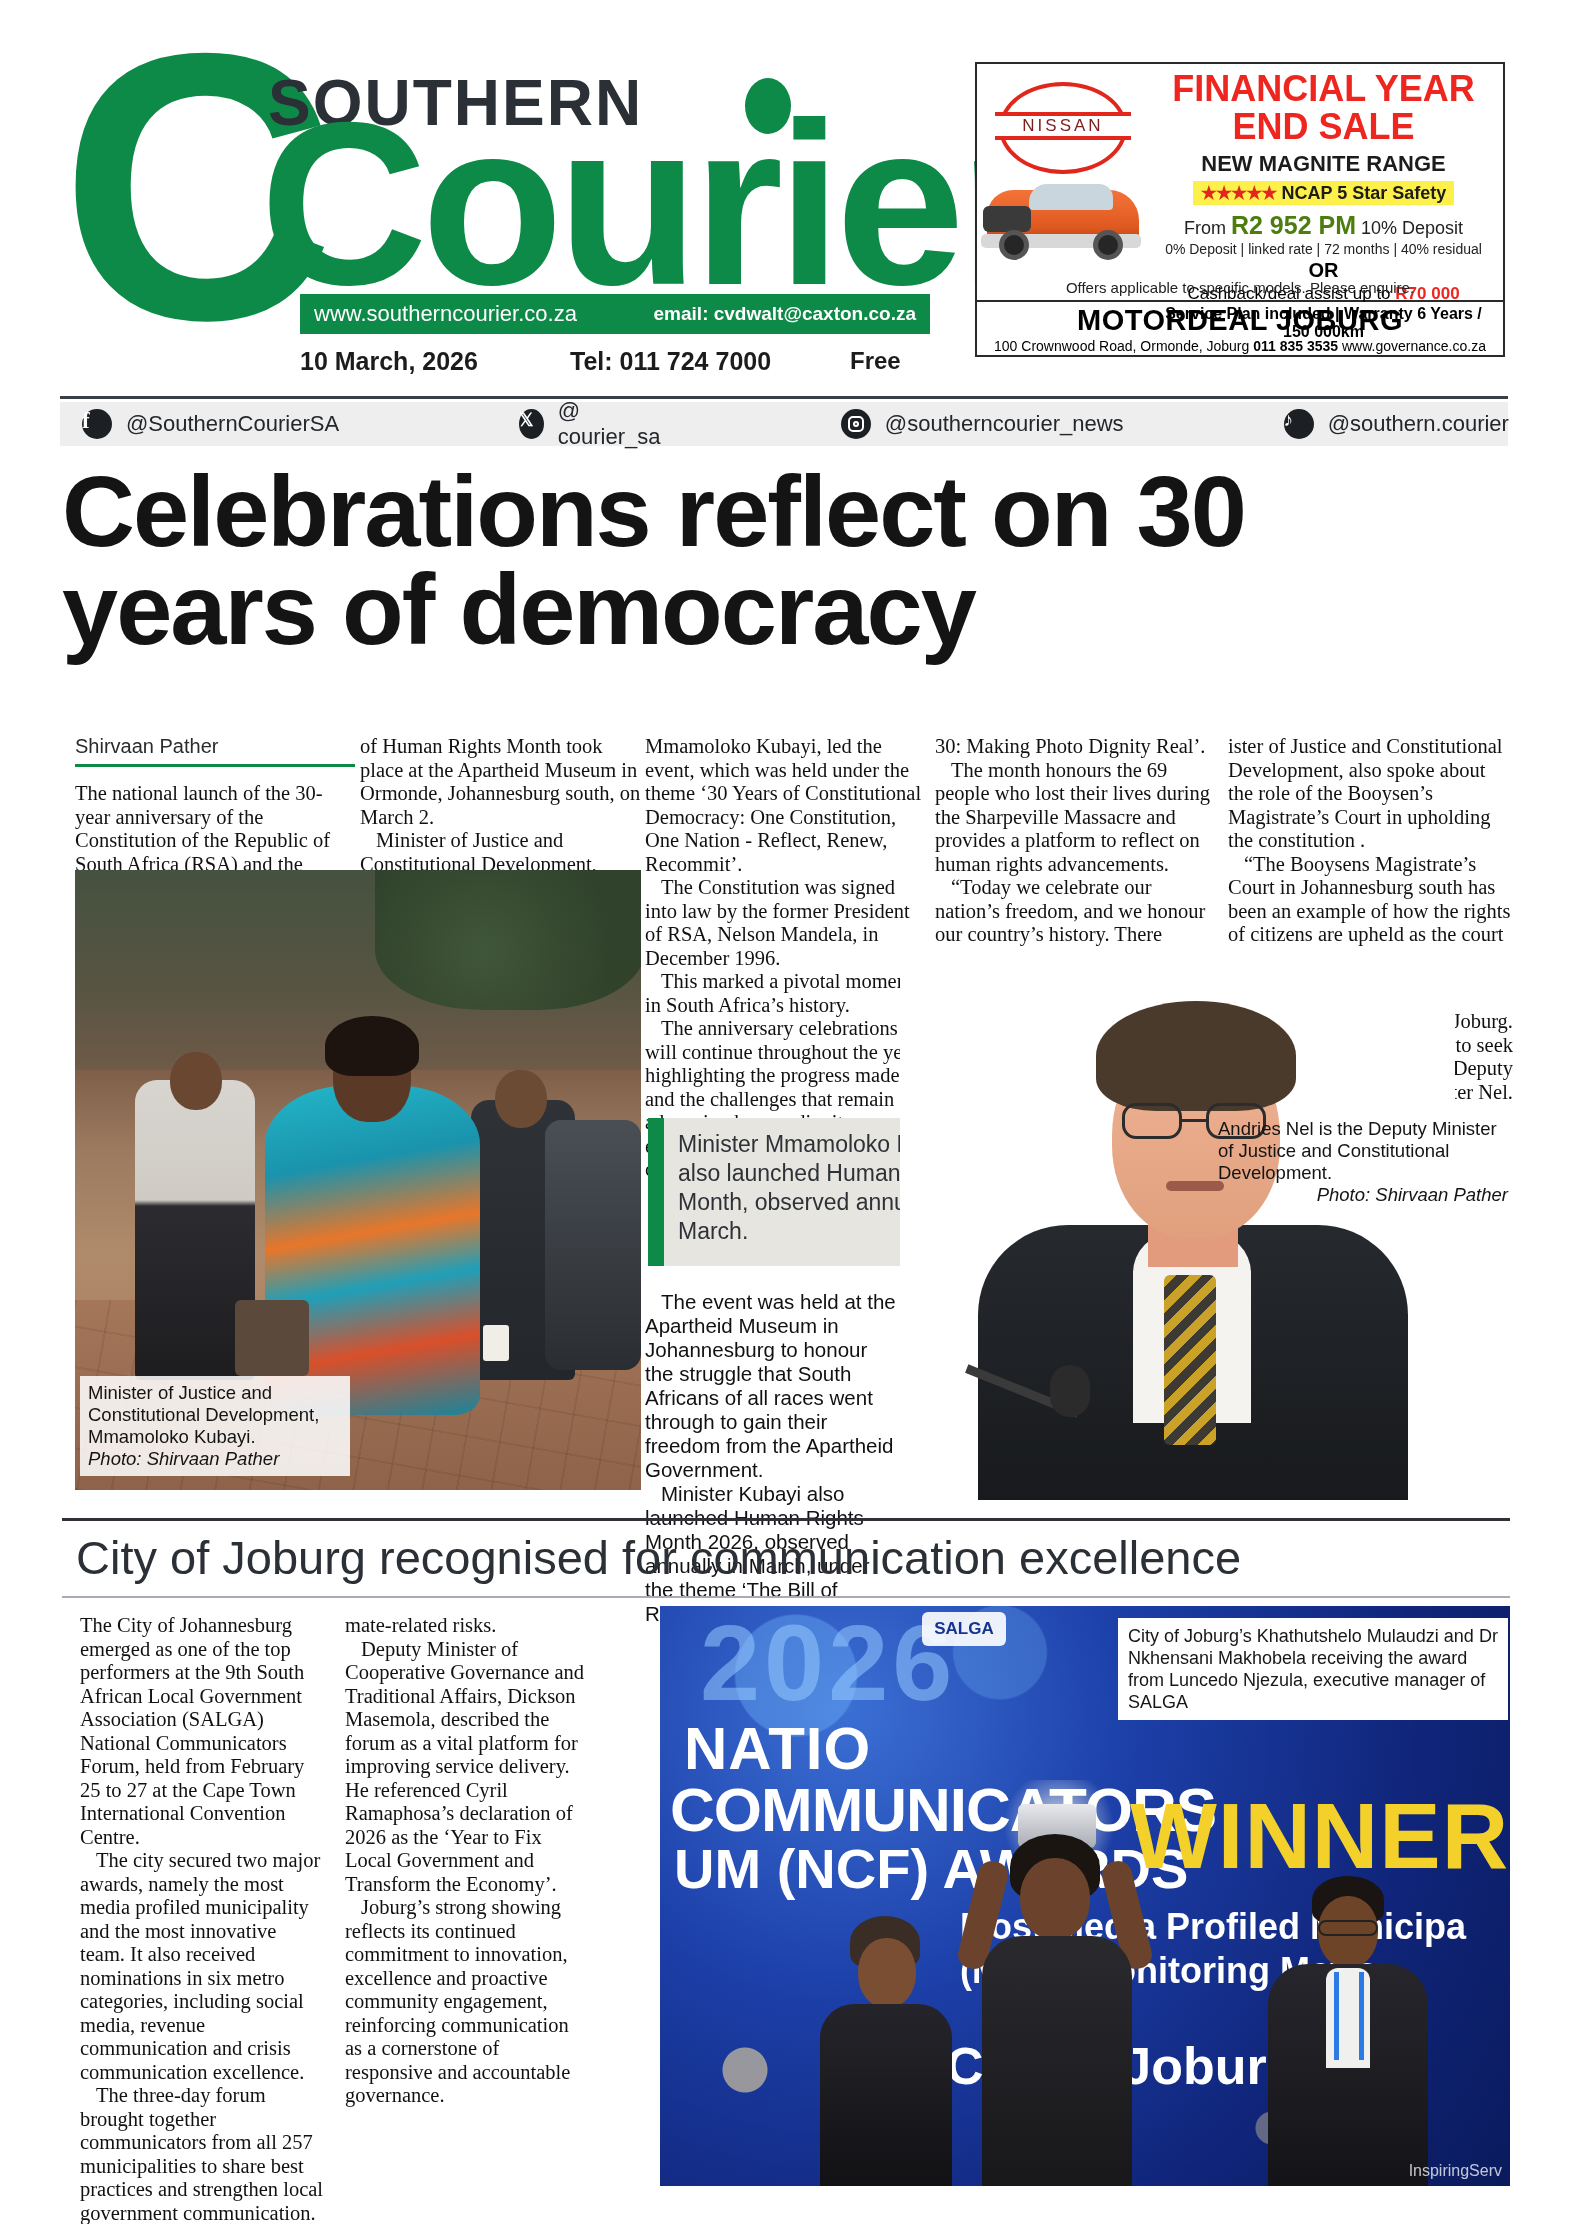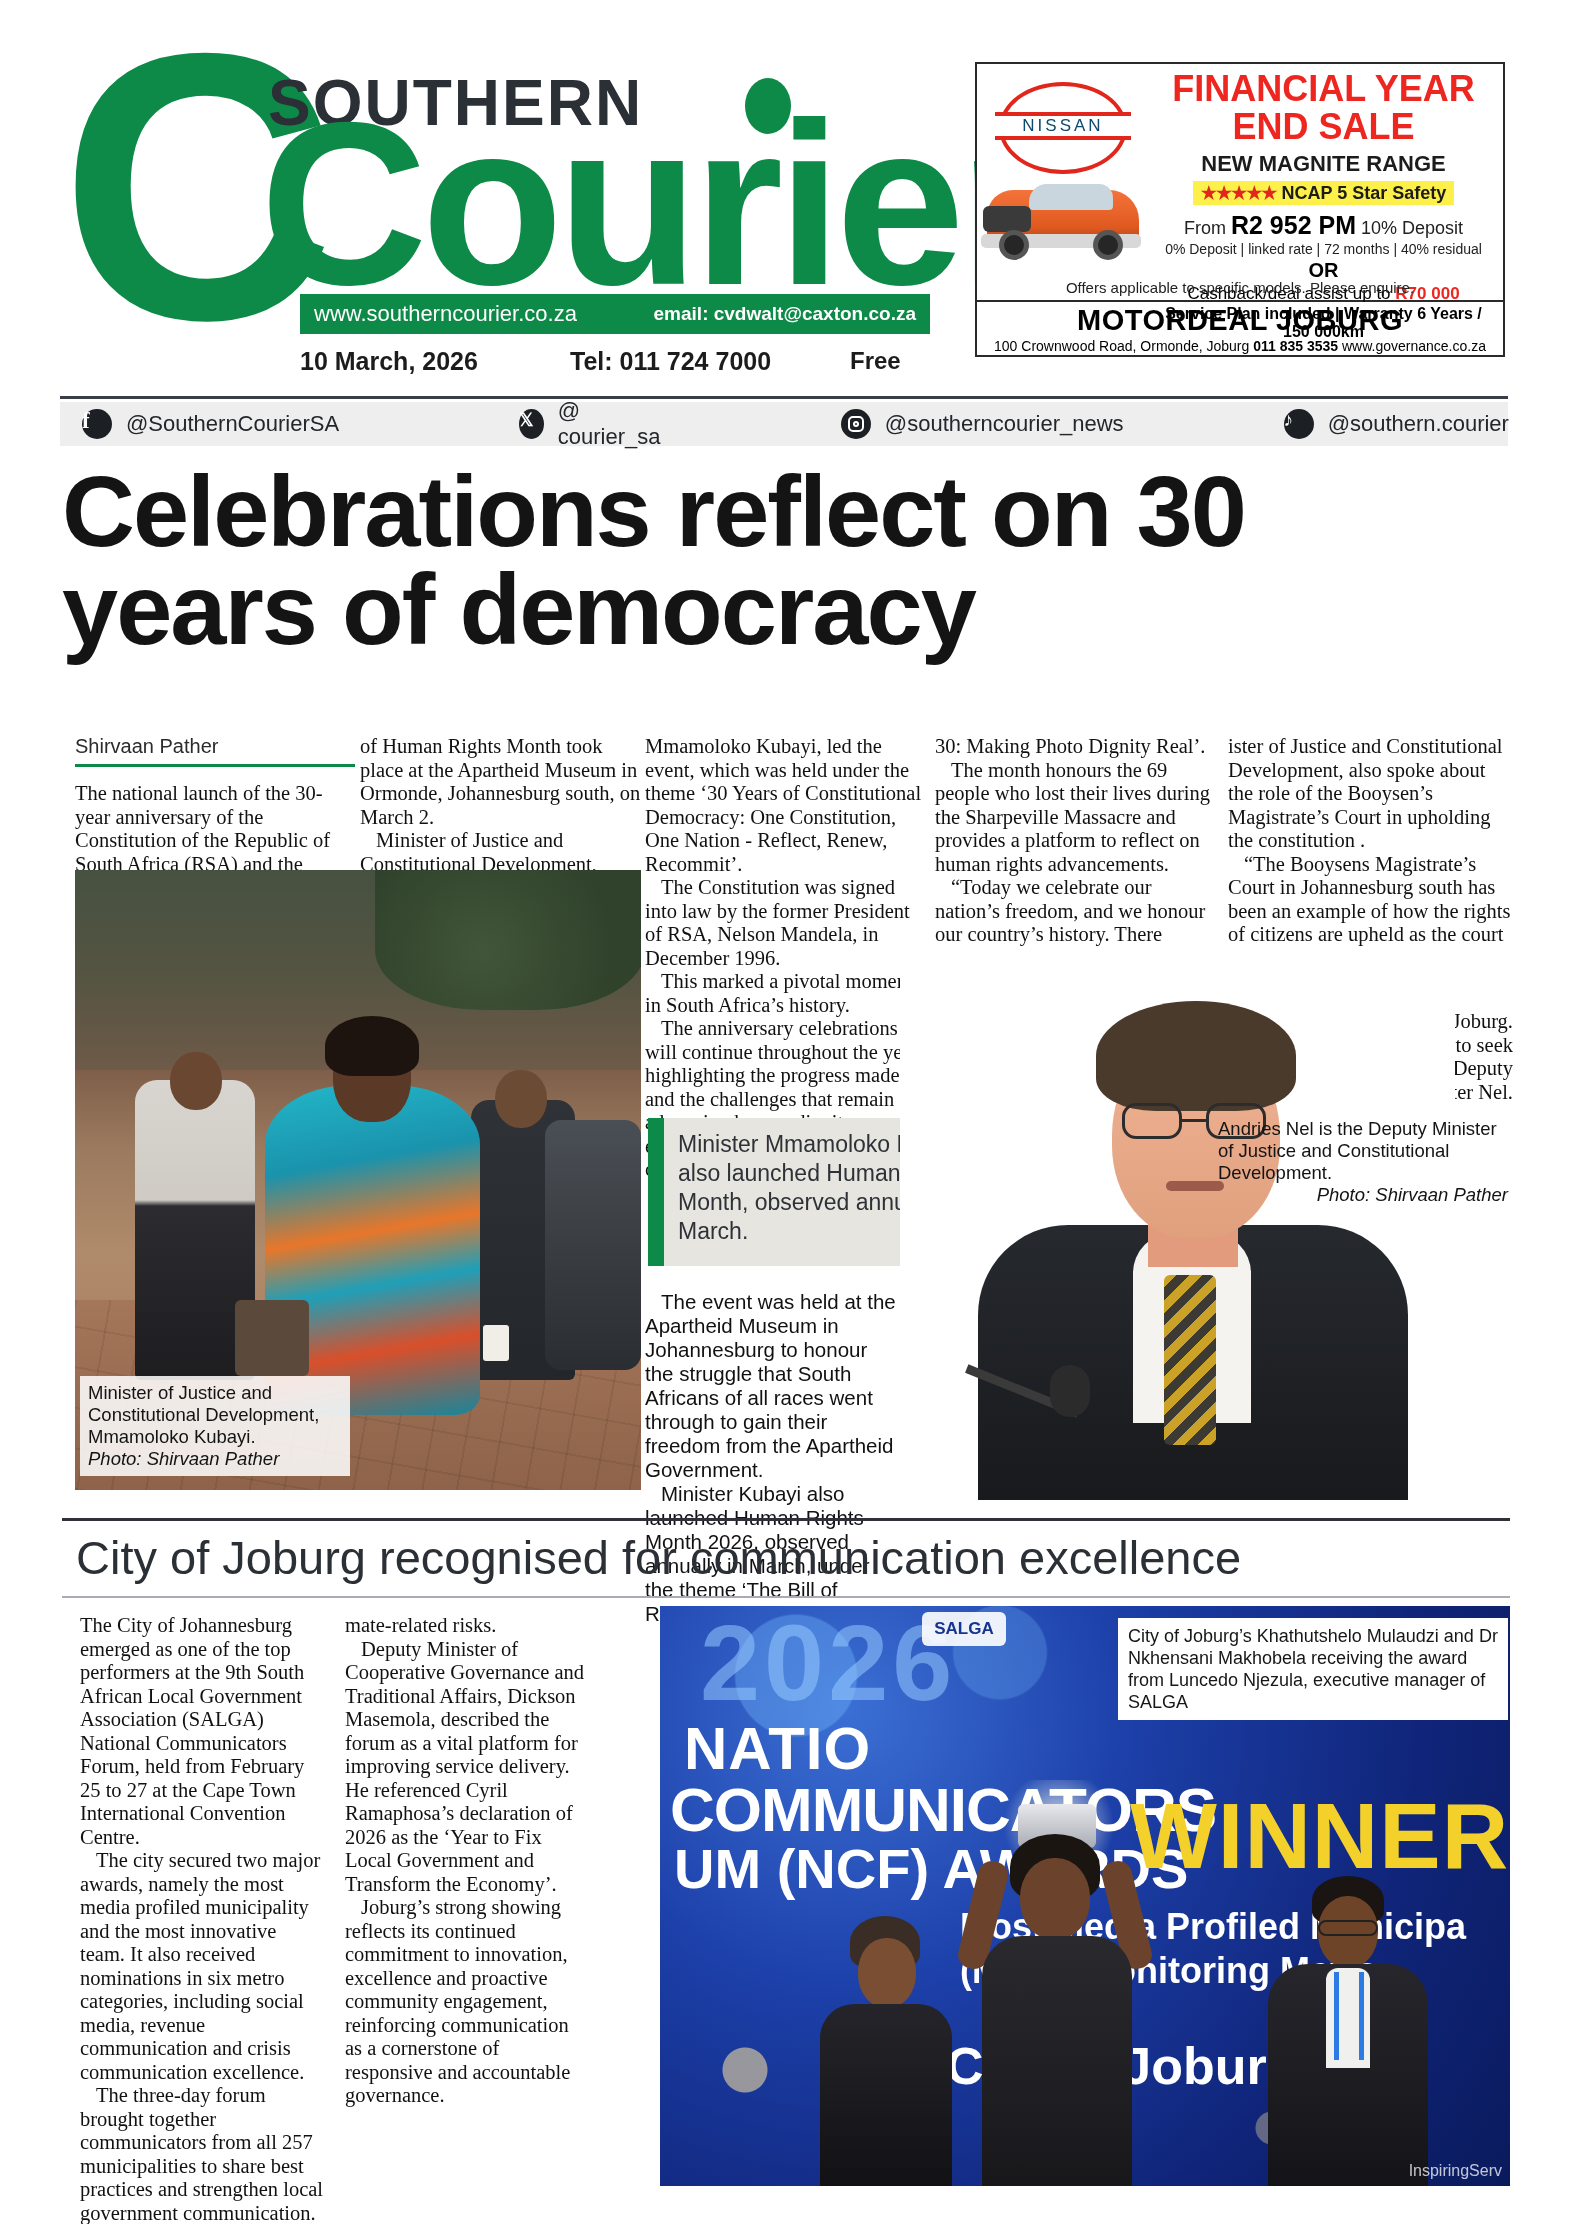--- a/index.html
+++ b/index.html
@@ -72,21 +72,21 @@
     position:absolute; left:0; top:0; width:128px; height:92px;
     border:4px solid #e1261c; border-radius:50%;
   }
   .nissan-logo .band {
     position:absolute; left:-4px; top:30px; width:136px; height:28px;
     background:#fff; border-top:4px solid #e1261c; border-bottom:4px solid #e1261c;
     display:flex; align-items:center; justify-content:center;
   }
   .nissan-logo .band span {
     font-family:"Liberation Sans", sans-serif; font-size:17px;
-    letter-spacing:3px; color:#0c4a6e;
+    letter-spacing:3px; color:#7f1d1d;
   }
   .car {
     position:absolute; left:4px; top:112px; width:166px; height:92px;
   }
   .car .body {
     position:absolute; left:6px; top:14px; width:152px; height:52px;
     background:linear-gradient(180deg,#f4733a 0%, #e05a20 70%, #b8461a 100%);
     border-radius:26px 30px 8px 8px;
   }
   .car .glass {
@@ -108,21 +108,21 @@
   .car .w1 { left:18px; } .car .w2 { left:112px; }
 
   .ad-right { flex:1; padding:6px 8px 0 0; text-align:center;
               font-family:"Liberation Sans", sans-serif; }
   .ad-h1 { color:#ee2620; font-weight:bold; font-size:36px; line-height:38px; }
   .ad-h2 { color:#1c1c1c; font-weight:bold; font-size:22px; margin-top:5px; }
   .ad-ncap { display:inline-block; background:#fdf04a; padding:1px 8px; margin-top:4px;
              font-weight:bold; font-size:18px; color:#1c1c1c; }
   .ad-ncap .stars { color:#e1261c; letter-spacing:-1px; }
   .ad-from { margin-top:6px; font-size:18px; color:#222; }
-  .ad-from b { color:#000000; font-size:25px; }
+  .ad-from b { color:#4d7c0f; font-size:25px; }
   .ad-terms { font-size:14px; color:#222; margin-top:1px; }
   .ad-or { font-weight:bold; font-size:20px; margin-top:2px; }
   .ad-cash { font-size:17px; margin-top:2px; }
   .ad-cash b { color:#ee2620; }
   .ad-serv { font-size:16px; font-weight:bold; margin-top:1px; }
   .ad-note { text-align:center; font-family:"Liberation Sans", sans-serif;
              font-size:15px; color:#222; padding:2px 0 4px; }
   .ad-dealer { border-top:2px solid #2a2a2a; text-align:center;
                font-family:"Liberation Sans", sans-serif; padding:2px 4px 3px; }
   .ad-dealer .name { font-weight:bold; font-size:29px; letter-spacing:0.5px; }

